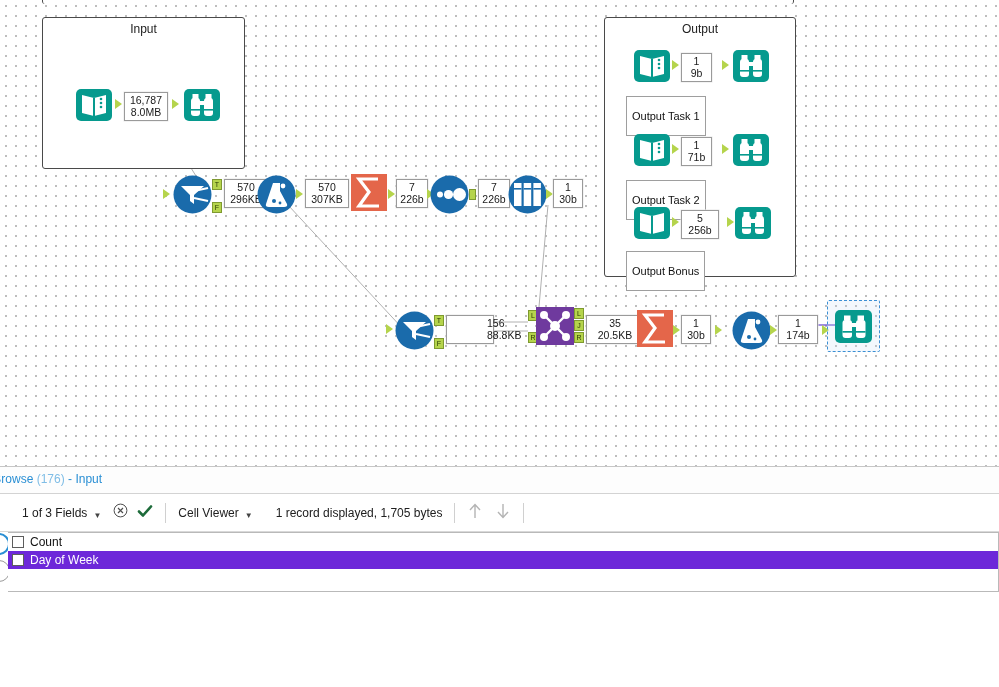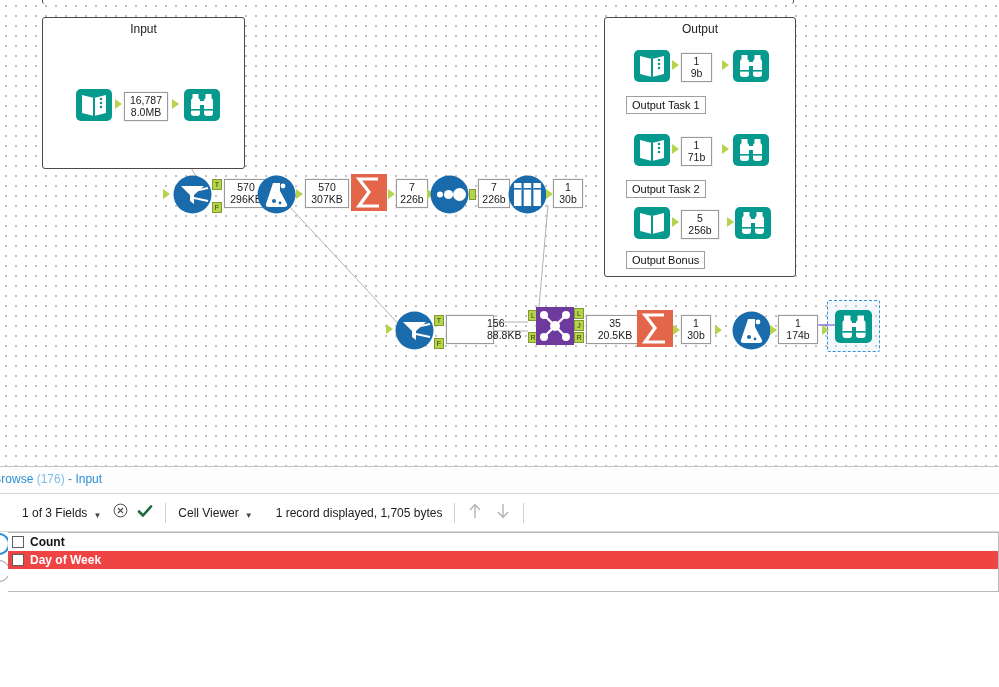--- a/index.html
+++ b/index.html
@@ -62,21 +62,21 @@
   }
   .rc b { font-weight: normal; display: block; }
 
   
   .clabel {
     position: absolute;
     background: #ffffff;
     border: 1px solid #9e9e9e;
     font-size: 11px;
     color: #111;
-    padding: 2px 5px;
+    padding: 13px 5px;
     white-space: nowrap;
   }
 
   
   .anchor {
     position: absolute;
     width: 7px; height: 11px;
     background: #b5d44c;
     border: 1px solid #7f9a30;
   }
@@ -133,23 +133,23 @@
     width: 991px; height: 60px;
     background: #ffffff;
     border: 1px solid #b9b9b9;
     border-left: none;
     overflow: hidden;
   }
   .field-row {
     height: 18px;
     display: flex; align-items: center;
     padding-left: 4px;
-    font-size: 12px; color: #111; font-weight: bold;
-  }
-  .field-row.sel { background: #ef4444; color: #ffffff; }
+    font-size: 12px; color: #111;
+  }
+  .field-row.sel { background: #6d28d9; color: #ffffff; }
   .cb {
     width: 12px; height: 12px;
     border: 1px solid #5d5d5d;
     background: #ffffff;
     margin-right: 6px;
     position: relative;
     flex: 0 0 auto;
   }
   .cb.checked::after {
     content: "";

